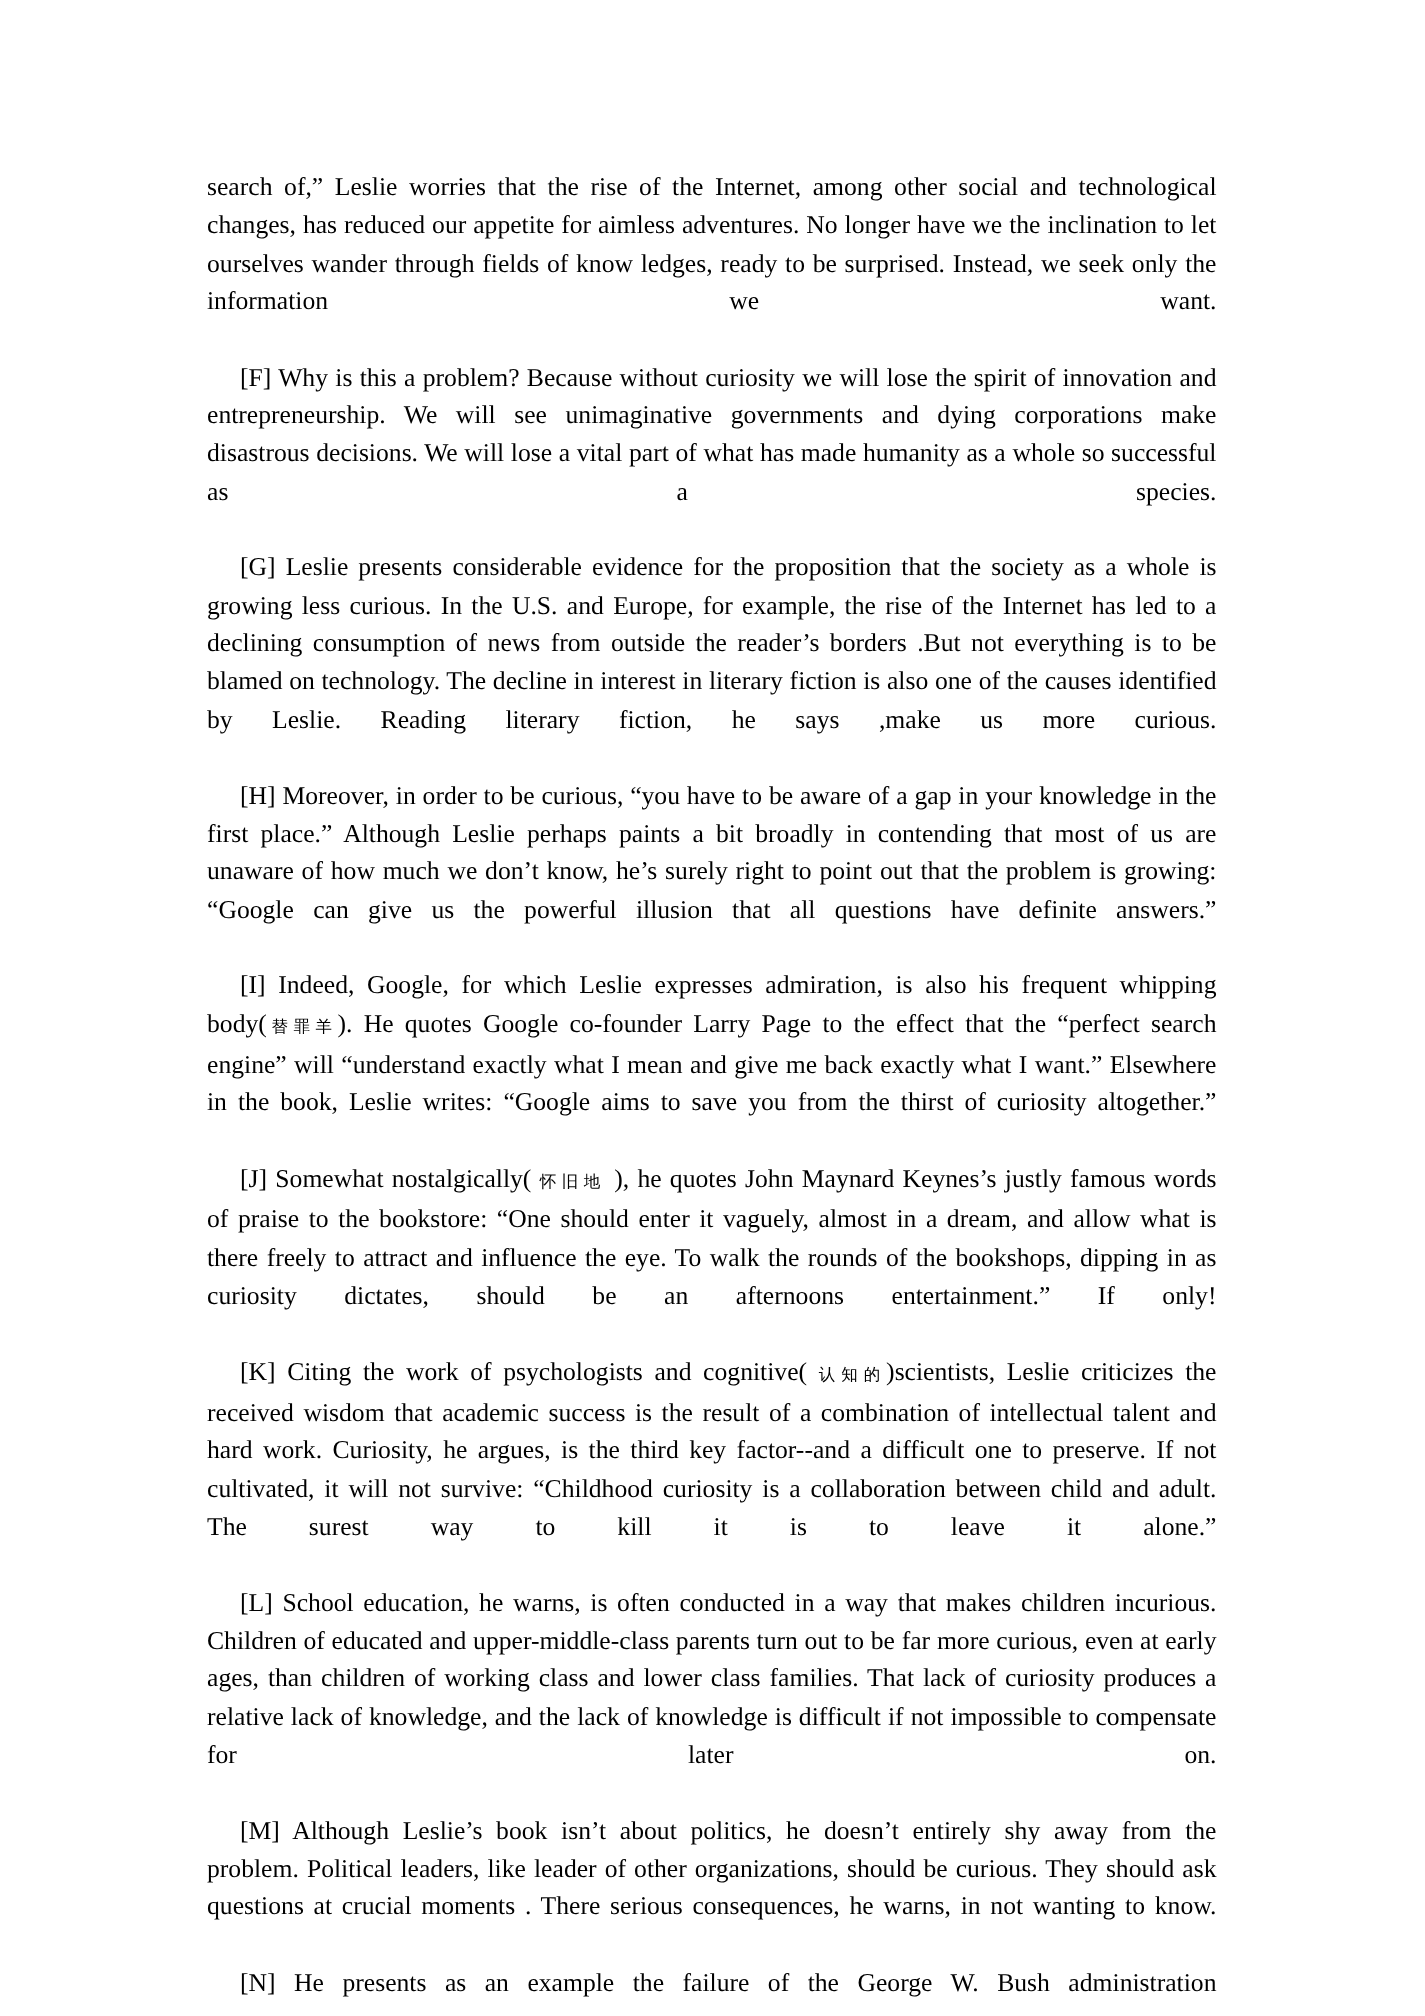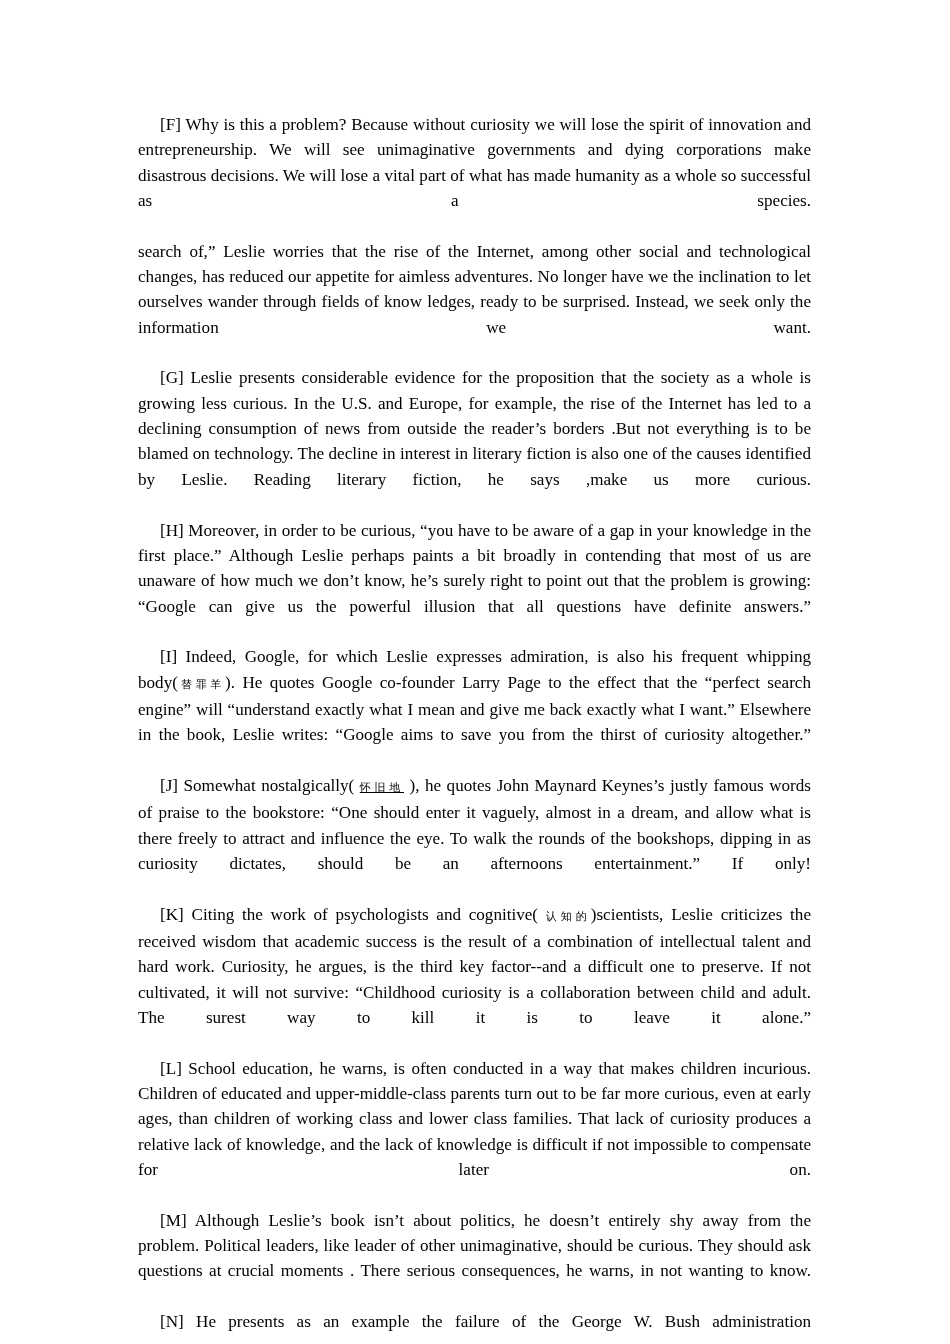--- a/index.html
+++ b/index.html
@@ -46,35 +46,34 @@
     content: "";
     display: inline-block;
     width: 100%;
   }
   .cjk {
     font-family: "DejaVu Sans", "Liberation Sans", sans-serif;
     font-size: 11px;
   }
   .cjk.loose {
     letter-spacing: 2.6px;
-    text-decoration: underline;
   }
   .cjk.snug {
     letter-spacing: 0.6px;
   }
 </style>
 </head>
 <body>
 
 <div id="page">
   <div id="text-block">
+      <p class="para">search of,” Leslie worries that the rise of the Internet, among other social and technological changes, has reduced our appetite for aimless adventures. No longer have we the inclination to let ourselves wander through fields of know ledges, ready to be surprised. Instead, we seek only the information we want.</p>
       <p class="para indented">[F] Why is this a problem? Because without curiosity we will lose the spirit of innovation and entrepreneurship. We will see unimaginative governments and dying corporations make disastrous decisions. We will lose a vital part of what has made humanity as a whole so successful as a species.</p>
-      <p class="para">search of,” Leslie worries that the rise of the Internet, among other social and technological changes, has reduced our appetite for aimless adventures. No longer have we the inclination to let ourselves wander through fields of know ledges, ready to be surprised. Instead, we seek only the information we want.</p>
       <p class="para indented">[G] Leslie presents considerable evidence for the proposition that the society as a whole is growing less curious. In the U.S. and Europe, for example, the rise of the Internet has led to a declining consumption of news from outside the reader’s borders .But not everything is to be blamed on technology. The decline in interest in literary fiction is also one of the causes identified by Leslie. Reading literary fiction, he says ,make us more curious.</p>
       <p class="para indented">[H] Moreover, in order to be curious, “you have to be aware of a gap in your knowledge in the first place.” Although Leslie perhaps paints a bit broadly in contending that most of us are unaware of how much we don’t know, he’s surely right to  point out that the problem is growing: “Google can give us the powerful illusion that all questions have definite answers.”</p>
       <p class="para indented">[I] Indeed, Google, for which Leslie expresses admiration, is also his frequent whipping body(<span class="cjk snug">替罪羊</span>). He quotes Google co-founder Larry Page to the effect that the “perfect search engine” will “understand exactly what I mean and give me back exactly what I want.” Elsewhere in the book, Leslie writes: “Google aims to save you from the thirst of  curiosity altogether.”</p>
       <p class="para indented">[J] Somewhat nostalgically( <span class="cjk loose">怀旧地</span> ), he quotes John Maynard Keynes’s justly famous words of praise to the bookstore: “One should enter it vaguely, almost in a dream, and allow what is there freely to attract and influence the eye. To walk the rounds of the bookshops, dipping in as curiosity dictates, should be an afternoons entertainment.” If only!</p>
       <p class="para indented">[K] Citing the work of psychologists and cognitive( <span class="cjk snug">认知的</span>)scientists, Leslie criticizes the received wisdom that academic success is the result of a combination of intellectual talent and hard work. Curiosity, he argues, is the third key factor--and a difficult one to preserve. If not cultivated, it will not survive: “Childhood curiosity is a collaboration between child and adult. The surest way to kill it is to leave it alone.”</p>
       <p class="para indented">[L] School education, he warns, is often conducted in a way that makes children incurious. Children of educated and upper-middle-class parents turn out to be far more curious, even at early ages, than children of working class and lower class families. That lack of curiosity produces a relative lack of knowledge, and the lack of knowledge is difficult if not impossible to compensate for later on.</p>
-      <p class="para indented">[M] Although Leslie’s book isn’t about politics, he doesn’t entirely shy away from the problem. Political leaders, like leader of other unimaginative, should be curious. They should ask questions at crucial moments . There serious consequences, he warns, in not wanting to know.</p>
+      <p class="para indented">[M] Although Leslie’s book isn’t about politics, he doesn’t entirely shy away from the problem. Political leaders, like leader of other organizations, should be curious. They should ask questions at crucial moments . There serious consequences, he warns, in not wanting to know.</p>
       <p class="para indented">[N] He presents as an example the failure of the George W. Bush administration</p>
     </div>
 </div>
 
 </body></html>

